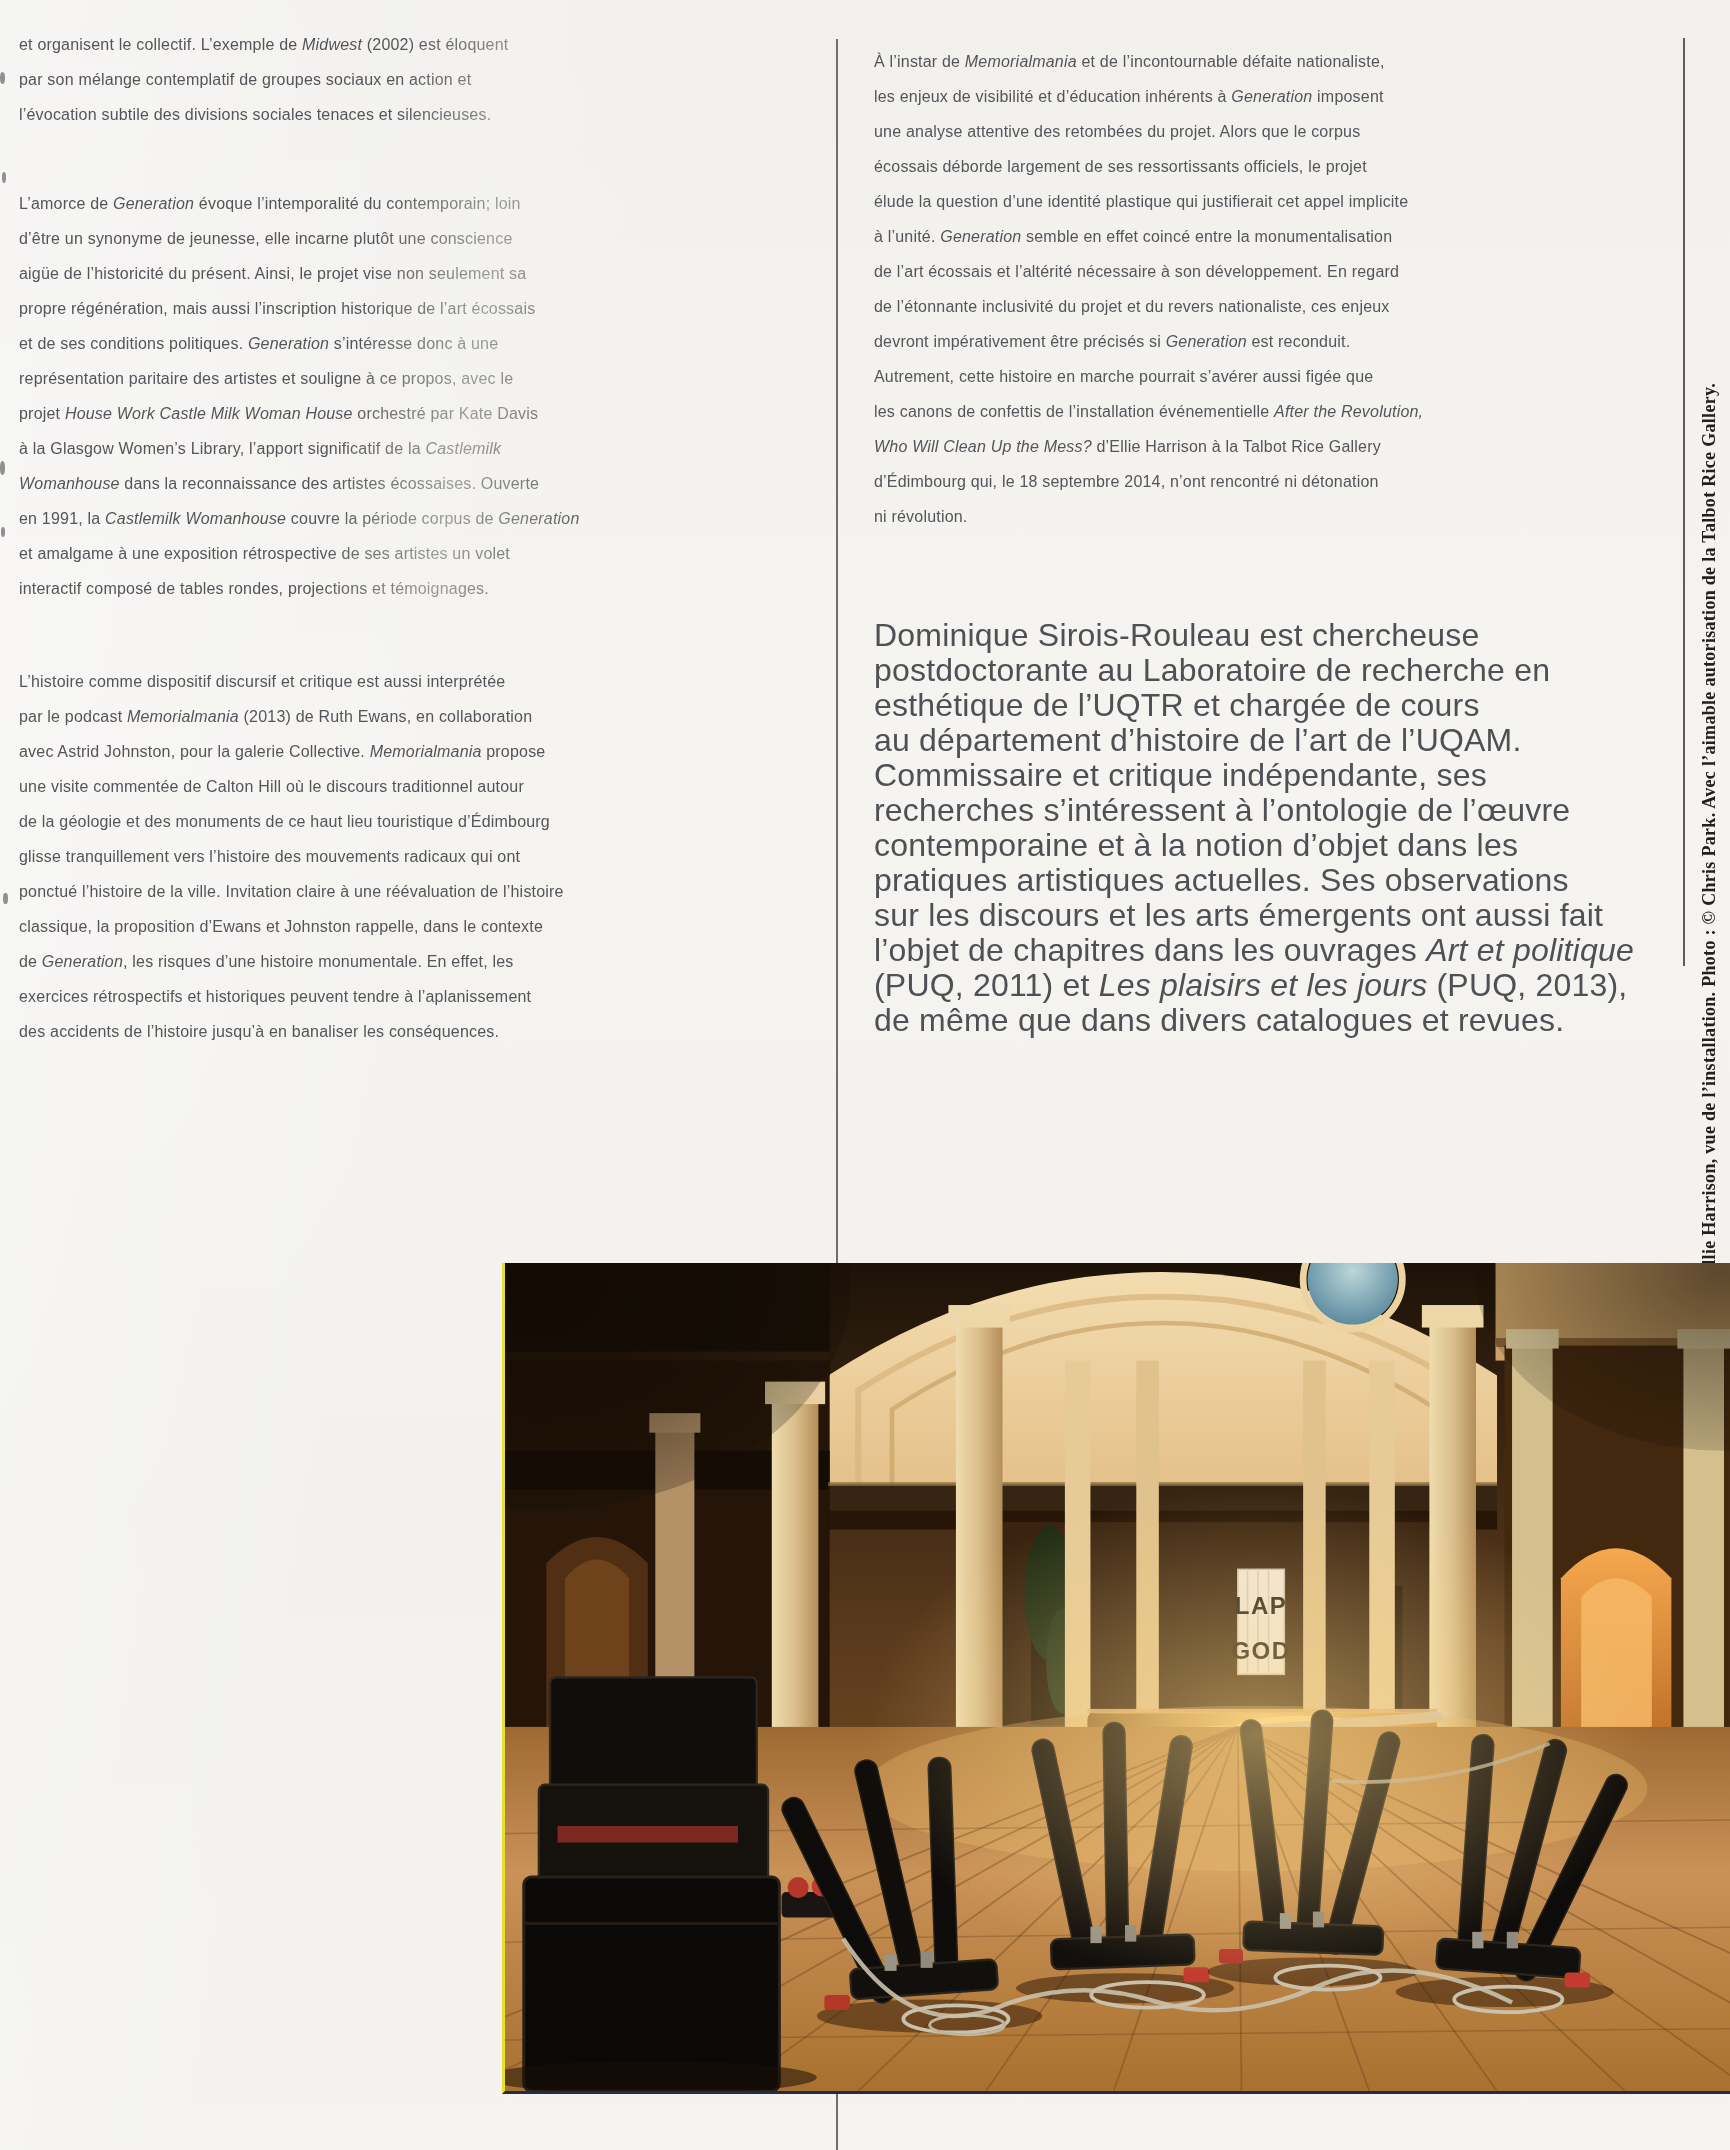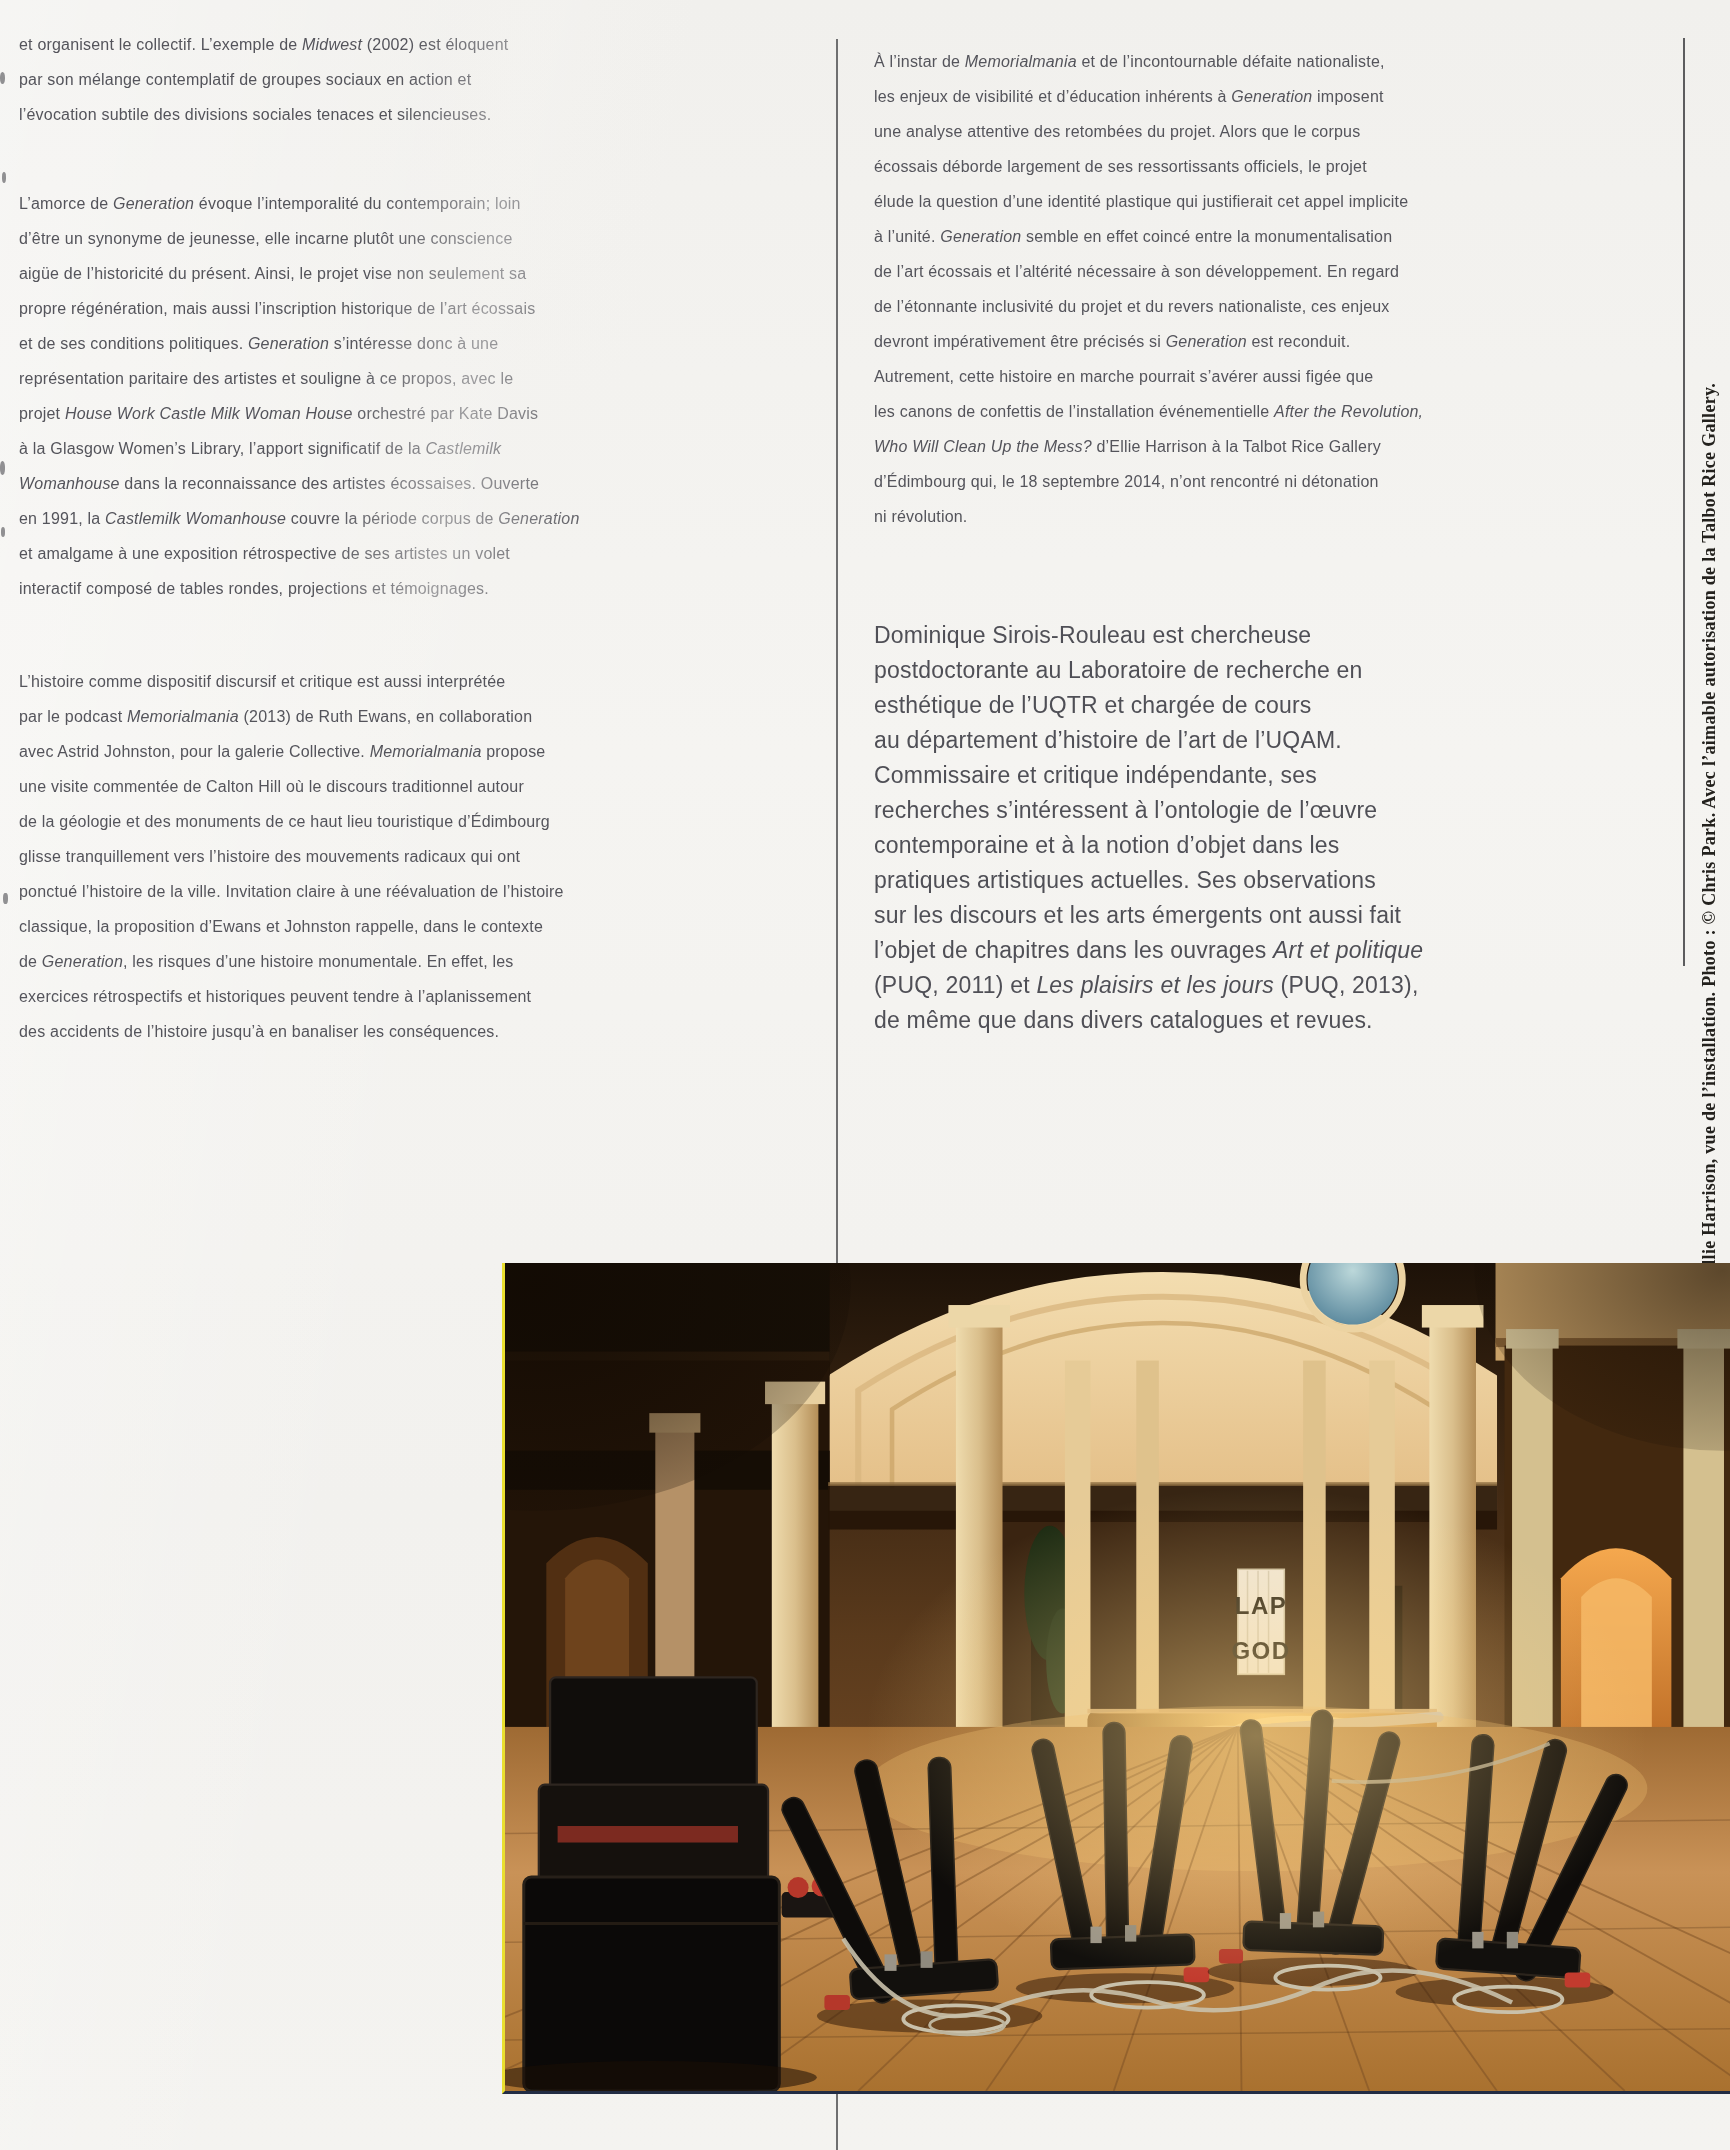--- a/index.html
+++ b/index.html
@@ -16,21 +16,21 @@
     position:absolute;
     margin:0;
     font-size:16px;
     font-weight:300;
     line-height:35px;
     letter-spacing:0.2px;
     color:#54545b;
     white-space:nowrap;
   }
   .body i{font-style:italic;}
-  .bio{font-size:23px;letter-spacing:0.2px;color:#4f4f56;}
+  .bio{font-size:32px;letter-spacing:0.2px;color:#4f4f56;}
   .vrule{position:absolute;width:1.5px;background:#6f6f70;}
   .caption{
     position:absolute;
     left:1220px;top:767px;width:979px;height:41px;
     transform:rotate(-90deg);
     font-family:"Liberation Serif","DejaVu Serif",serif;
     font-weight:bold;
     font-size:18px;
     letter-spacing:0.3px;
     color:#23211d;

